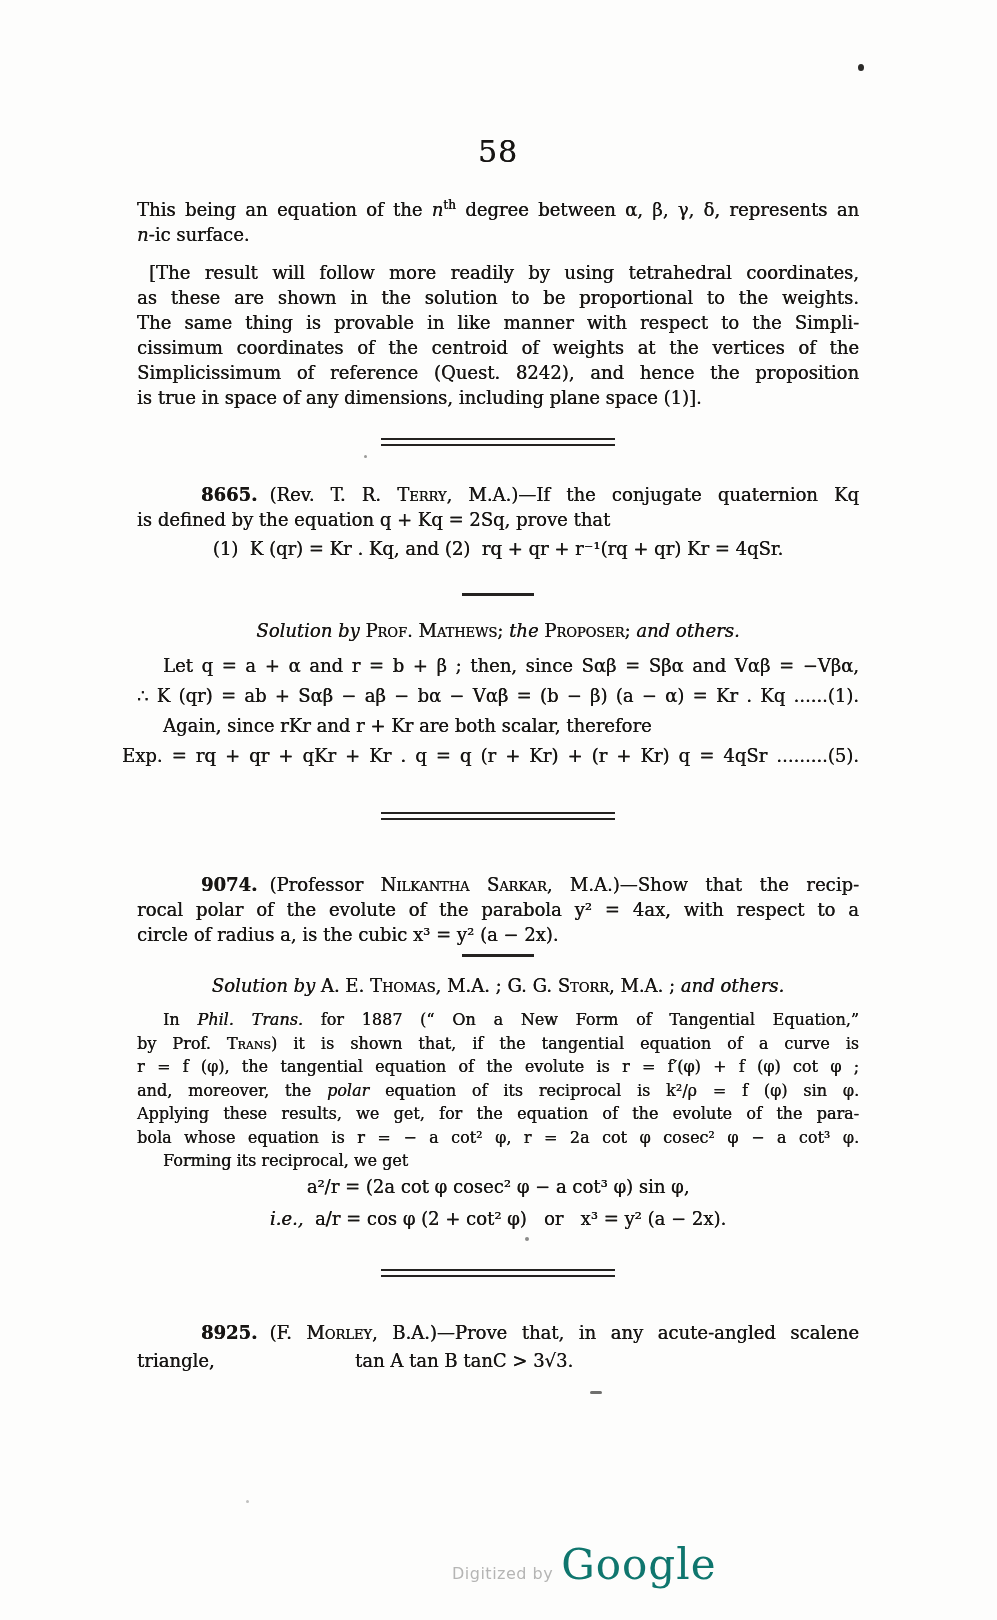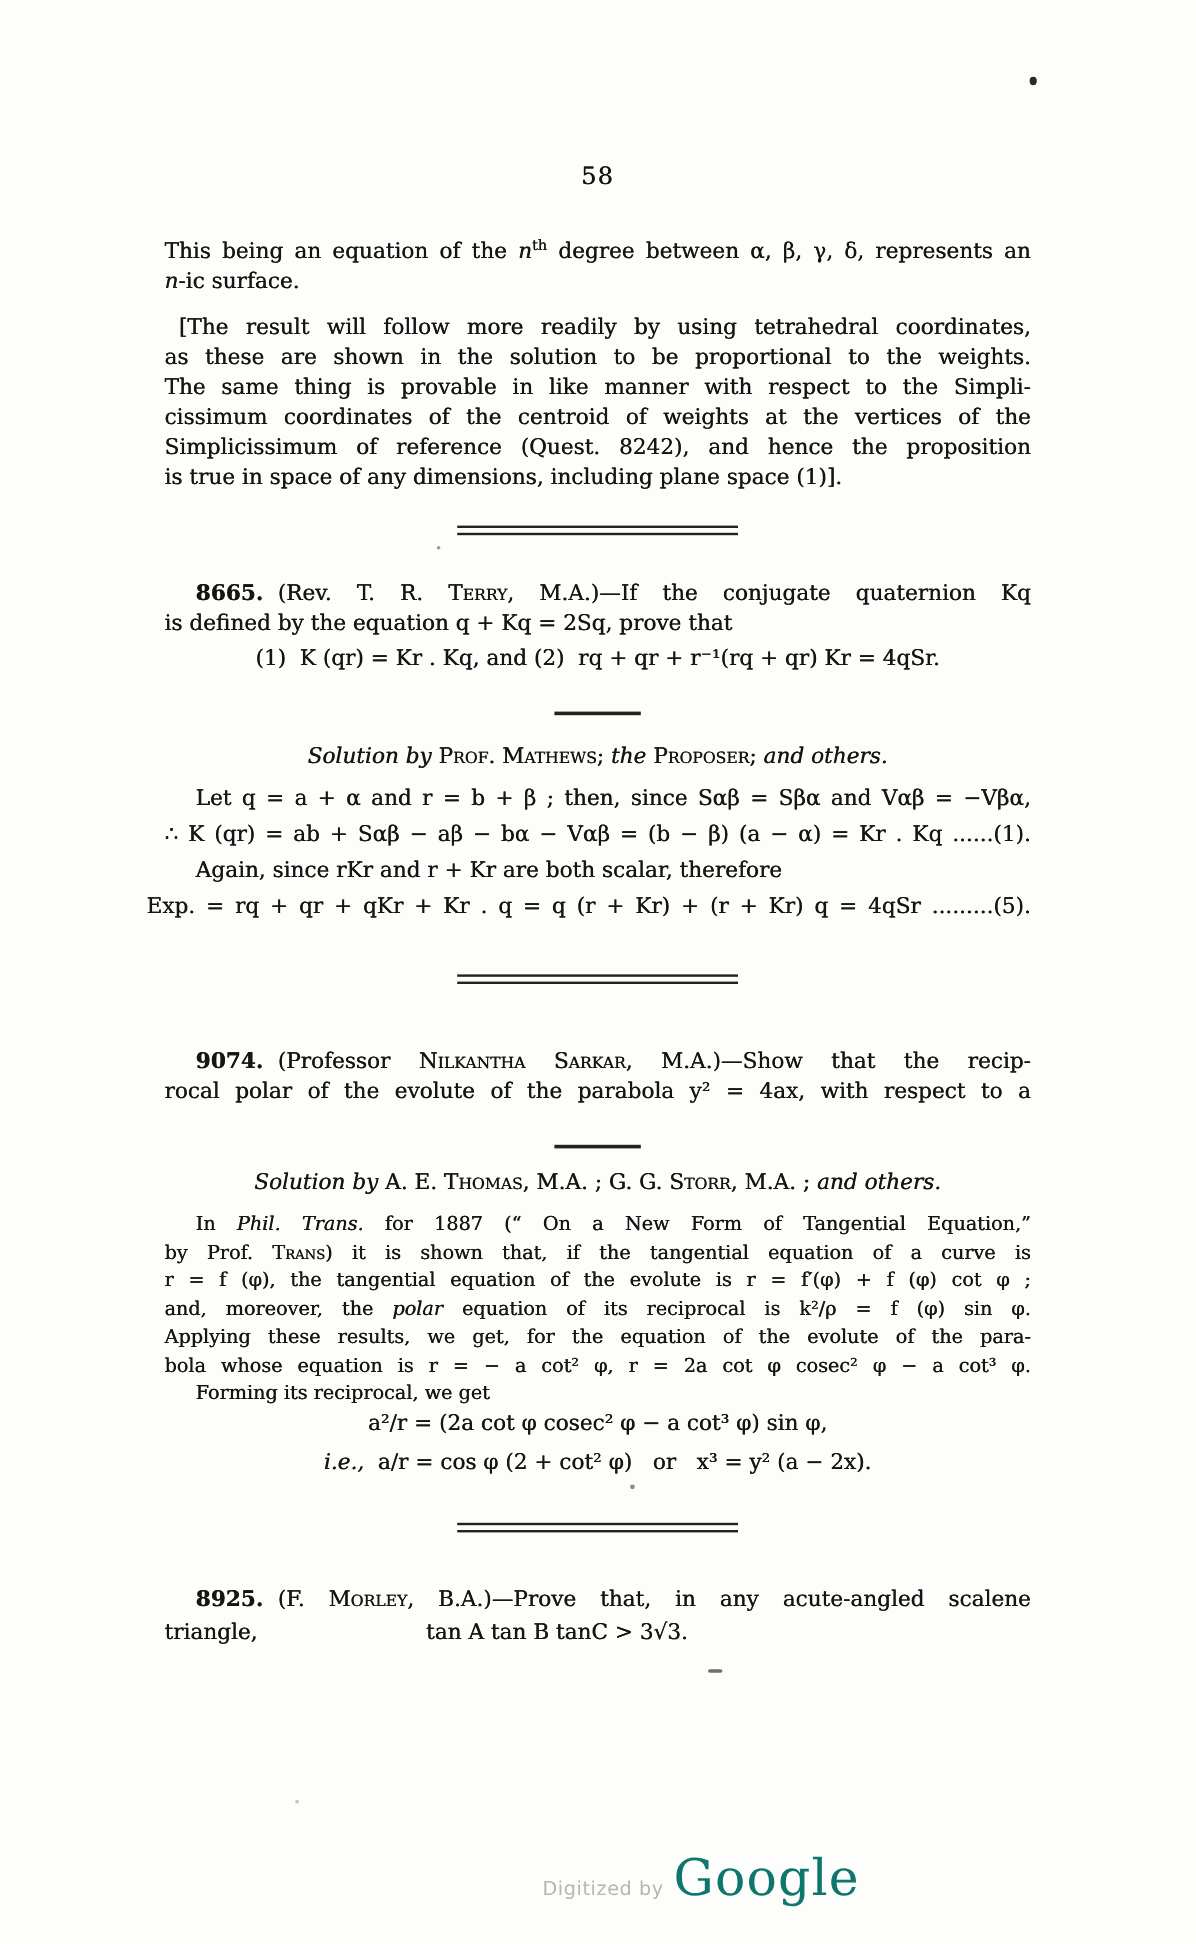--- a/index.html
+++ b/index.html
@@ -7,22 +7,22 @@
     width:997px; height:1620px; position:relative; overflow:hidden;
     background:#fdfdfc; color:#171513;
     font-family:"DejaVu Serif","Liberation Serif",serif;
     font-size:18px;
     text-shadow:0.3px 0 0 currentColor;
   }
   .block { position:absolute; left:137px; width:722px; }
   .ln { line-height:25px; }
   .j { text-align:justify; text-align-last:justify; }
   .c { text-align:center; text-align-last:center; }
-  .pageno { font-size:20px; letter-spacing:1px; }
-  .num { font-weight:bold; margin-right:12px; }
+  .pageno { font-size:30px; letter-spacing:1px; }
+  .num { font-weight:bold; margin-right:12px;margin-left:38px; }
   .ind1 { padding-left:12px; }
   .ind2 { padding-left:26px; }
   .sc { font-variant:small-caps; }
   .it { font-style:italic; }
   sup { font-size:12px; vertical-align:super; line-height:0; }
   .eq { white-space:pre-wrap; }
   .rule-double { position:absolute; left:381px; width:234px; height:4px;
     border-top:2px solid #242220; border-bottom:2px solid #242220; }
   .rule-short { position:absolute; left:462px; width:72px; height:3px; background:#242220; }
   .sol-lines .ln { line-height:30px; }
@@ -75,20 +75,21 @@
   <div class="ln j">∴   K (qr) = ab + Sαβ − aβ − bα − Vαβ = (b − β) (a − α) = Kr . Kq ......(1).</div>
   <div class="ln ind2">Again, since rKr and r + Kr are both scalar, therefore</div>
   <div class="ln j outdent">Exp. = rq + qr + qKr + Kr . q = q (r + Kr) + (r + Kr) q = 4qSr  .........(5).</div>
 </div>
 
 <div class="rule-double" style="top:812px"></div>
 
 <div class="block" style="top:872px">
   <div class="ln j ind2"><span class="num">9074.</span><span>(Professor </span><span class="sc">Nilkantha Sarkar</span><span>, M.A.)—Show that the recip-</span></div>
   <div class="ln j">rocal polar of the evolute of the parabola y² = 4ax, with respect to a</div>
+  <div class="ln">circle of radius a, is the cubic x³ = y² (a − 2x).</div>
 </div>
 
 <div class="rule-short" style="top:954px"></div>
 
 <div class="block c" style="top:975px"><span class="it">Solution by </span><span class="sc">A. E. Thomas</span><span>, M.A. ; </span><span class="sc">G. G. Storr</span><span>, M.A. ; </span><span class="it">and others.</span></div>
 
 <div class="block tight" style="top:1008px">
   <div class="ln j ind2"><span>In </span><span class="it">Phil. Trans.</span><span> for 1887 (“ On a New Form of Tangential Equation,”</span></div>
   <div class="ln j"><span>by Prof. </span><span class="sc">Trans</span><span>) it is shown that, if the tangential equation of a curve is</span></div>
   <div class="ln j">r = f (φ), the tangential equation of the evolute is r = f′(φ) + f (φ) cot φ ;</div>

